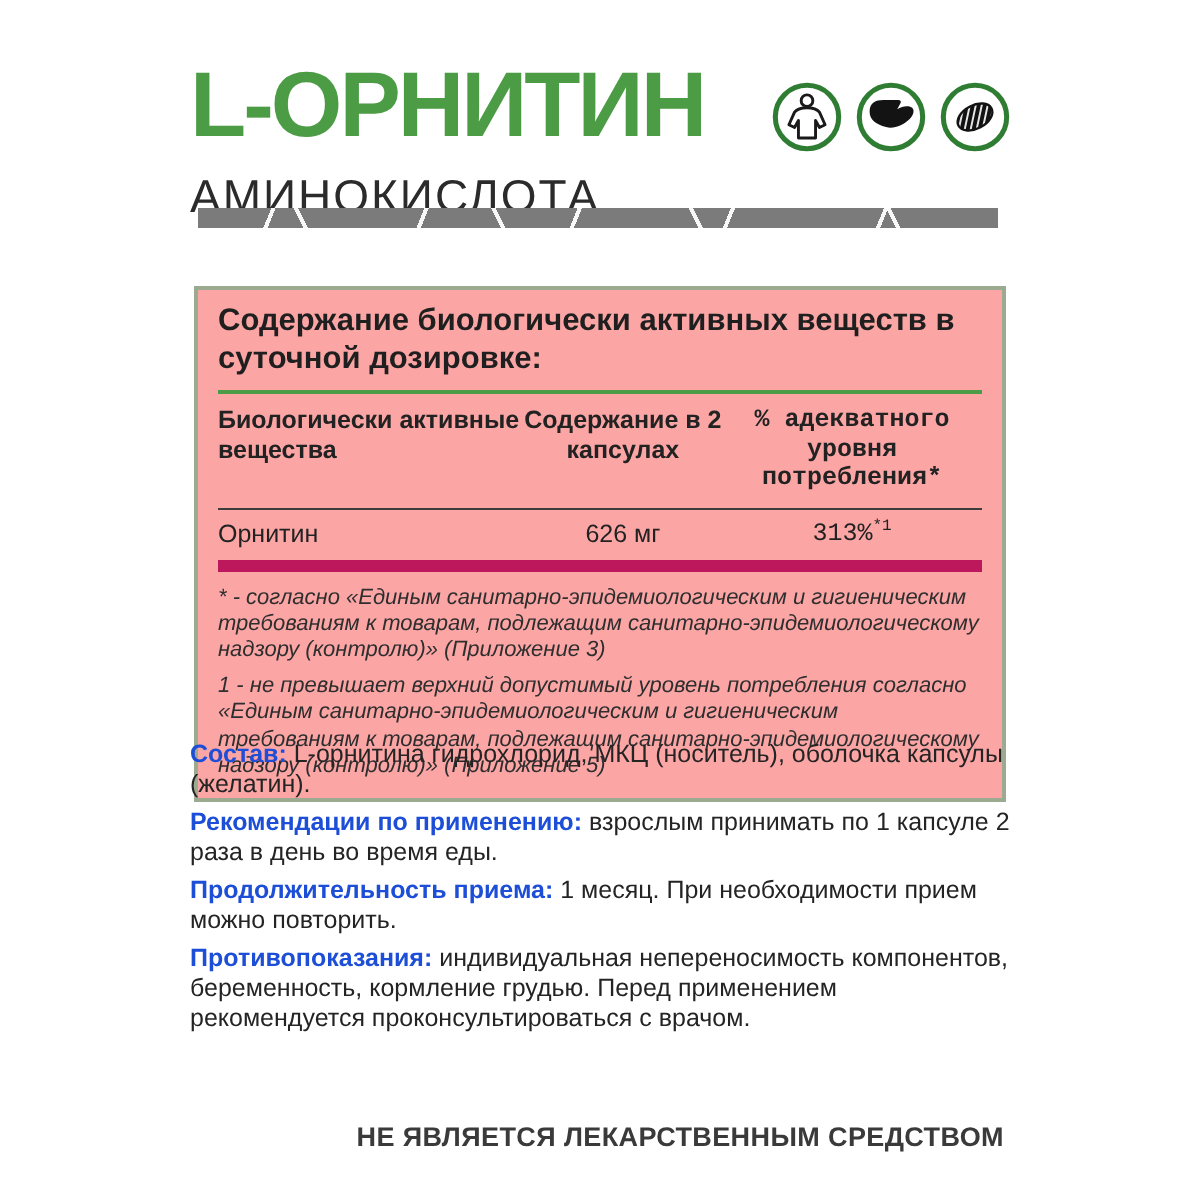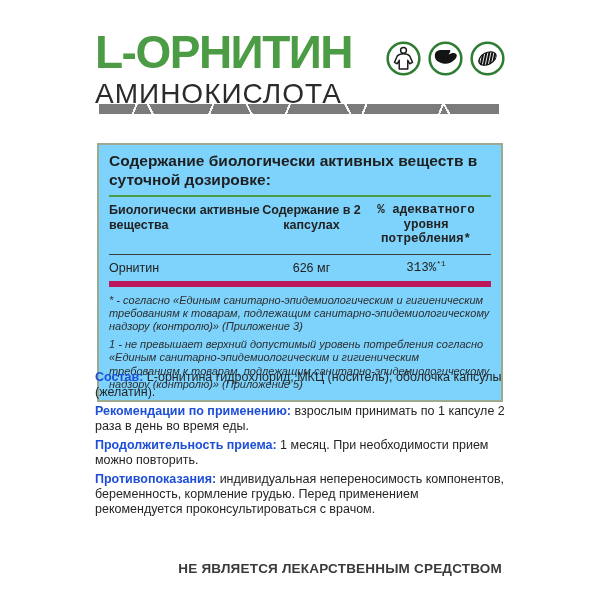--- a/index.html
+++ b/index.html
@@ -12,34 +12,34 @@
   
   .brand { position:absolute; left:95px; top:28px; width:410px; }
   .brand-row { display:flex; align-items:flex-end; }
   .brand-title {
     font-size:46px; font-weight:bold; color:#4c9b45;
     letter-spacing:-1.5px; line-height:1.05; white-space:nowrap;
   }
   .icon-row { margin-left:auto; display:flex; gap:7px; padding-top:8px; }
   .icon-row svg { display:block; }
   .brand-subtitle {
-    font-size:28px; color:#2b2b2b; letter-spacing:1px; margin-top:2px; white-space:nowrap;
+    font-size:23px; color:#2b2b2b; letter-spacing:1px; margin-top:9px; white-space:nowrap;
   }
   .texture-bar {
     position:absolute; left:99px; top:104px; width:400px; height:10px;
     background:
       repeating-linear-gradient(112deg, transparent 0 34px, rgba(255,255,255,.95) 34px 36px, transparent 36px 71px),
       repeating-linear-gradient(63deg, transparent 0 47px, rgba(255,255,255,.95) 47px 49px, transparent 49px 88px),
       #7b7b7b;
   }
 
   
   .facts-box {
     position:absolute; left:97px; top:143px; width:406px;
-    border:2px solid #9cab90; padding:7px 10px 9px 10px; background:#7dd3fc;
+    border:2px solid #9cab90; padding:7px 10px 9px 10px; background:#fca5a5;
   }
   .facts-heading { font-size:15.5px; font-weight:bold; line-height:1.22; color:#1f1f1f; }
   .green-rule { height:2.5px; background:#4c9b45; margin-top:5px; }
   table.facts { width:100%; border-collapse:collapse; font-size:12.5px; color:#222; }
   table.facts th { font-weight:bold; padding:6px 0 8px; vertical-align:top; line-height:1.15; }
   table.facts .c1 { width:40%; text-align:left; }
   table.facts .c2 { width:26%; text-align:center; }
   table.facts .c3 { width:34%; text-align:center;font-family:Liberation Mono, monospace; }
   table.facts thead tr { border-bottom:1.5px solid #3c3c3c; }
   table.facts tbody tr { border-bottom:6px solid #be185d; }

